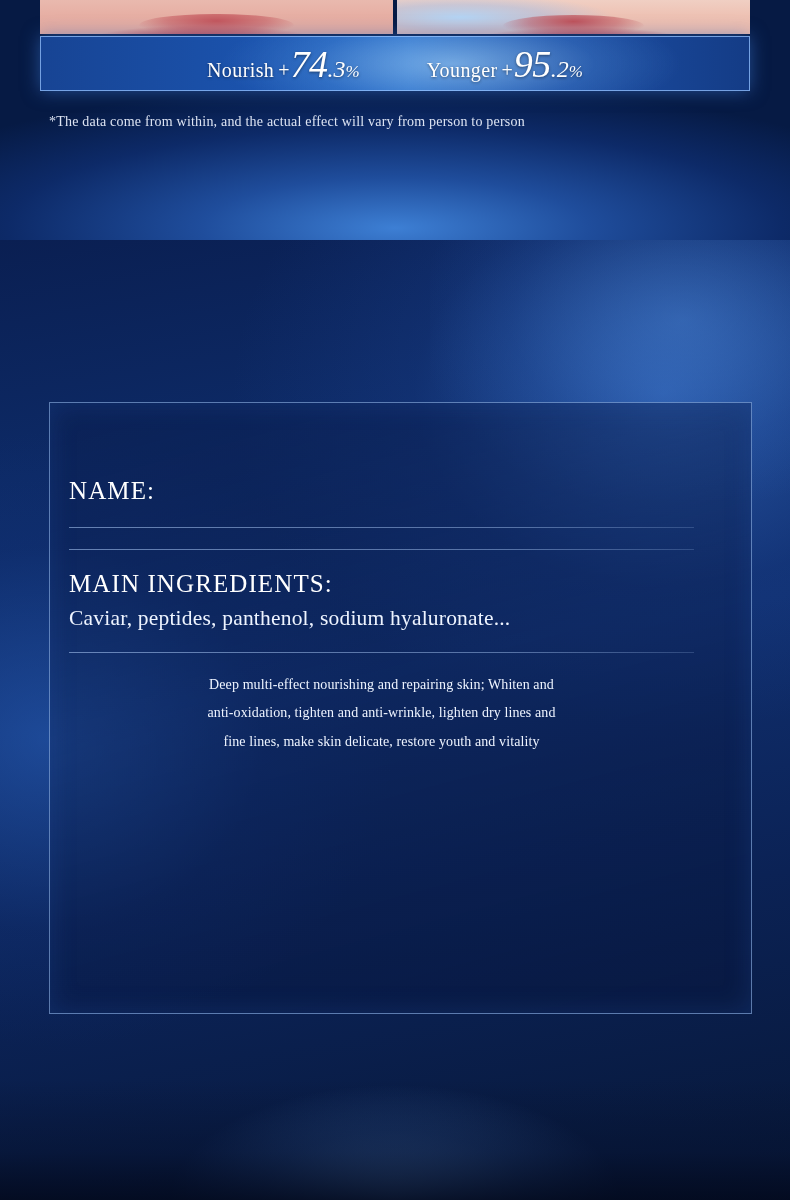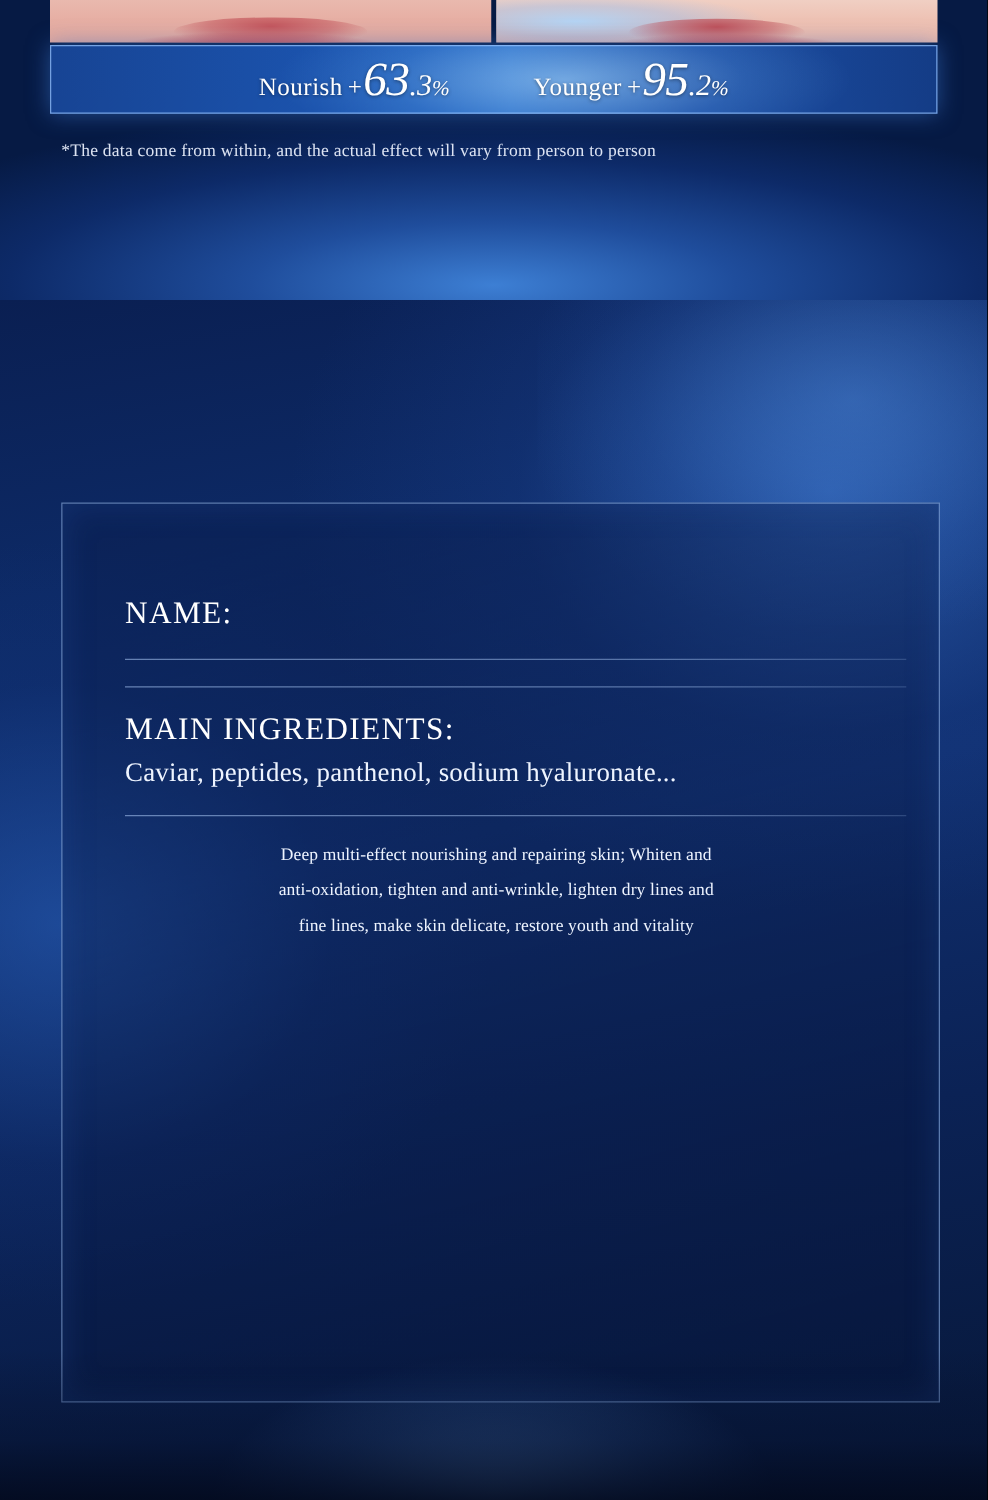--- a/index.html
+++ b/index.html
@@ -165,26 +165,26 @@
     width: 100%; height: 120px;
     background: linear-gradient(180deg, rgba(10,30,75,0) 0%, rgba(6,18,48,0.55) 60%, rgba(3,10,30,0.9) 100%);
     pointer-events: none;
   }
 
   
   .info-card {
     position: absolute;
     left: 49px; top: 162px;
     width: 703px;
-    height: 720px;
+    height: 612px;
     box-sizing: border-box;
     border: 1px solid rgba(160,200,255,0.55);
     background: linear-gradient(165deg, rgba(10,30,80,0.55) 0%, rgba(8,24,66,0.35) 45%, rgba(6,20,58,0.45) 100%);
     box-shadow: 0 0 26px rgba(40,90,180,0.25) inset;
-    padding: 74px 57px 0 50px;
+    padding: 74px 57px 0 19px;
   }
 
   .field { margin: 0; }
   .field-title {
     color: #ffffff;
     font-size: 25px;
     letter-spacing: 1.1px;
     line-height: 1.15;
     margin: 0 0 6px 0;
     font-weight: 400;
@@ -228,21 +228,21 @@
 
     <div class="photos">
       <div class="photo left"></div>
       <div class="photo right"></div>
     </div>
 
     <div class="stats-bar">
       <div class="stat">
         <span class="label">Nourish</span>
         <span class="plus">+</span>
-        <span class="big">63</span>
+        <span class="big">74</span>
         <span class="dec">.3</span>
         <span class="pct">%</span>
       </div>
       <div class="stat">
         <span class="label">Younger</span>
         <span class="plus">+</span>
         <span class="big">95</span>
         <span class="dec">.2</span>
         <span class="pct">%</span>
       </div>

